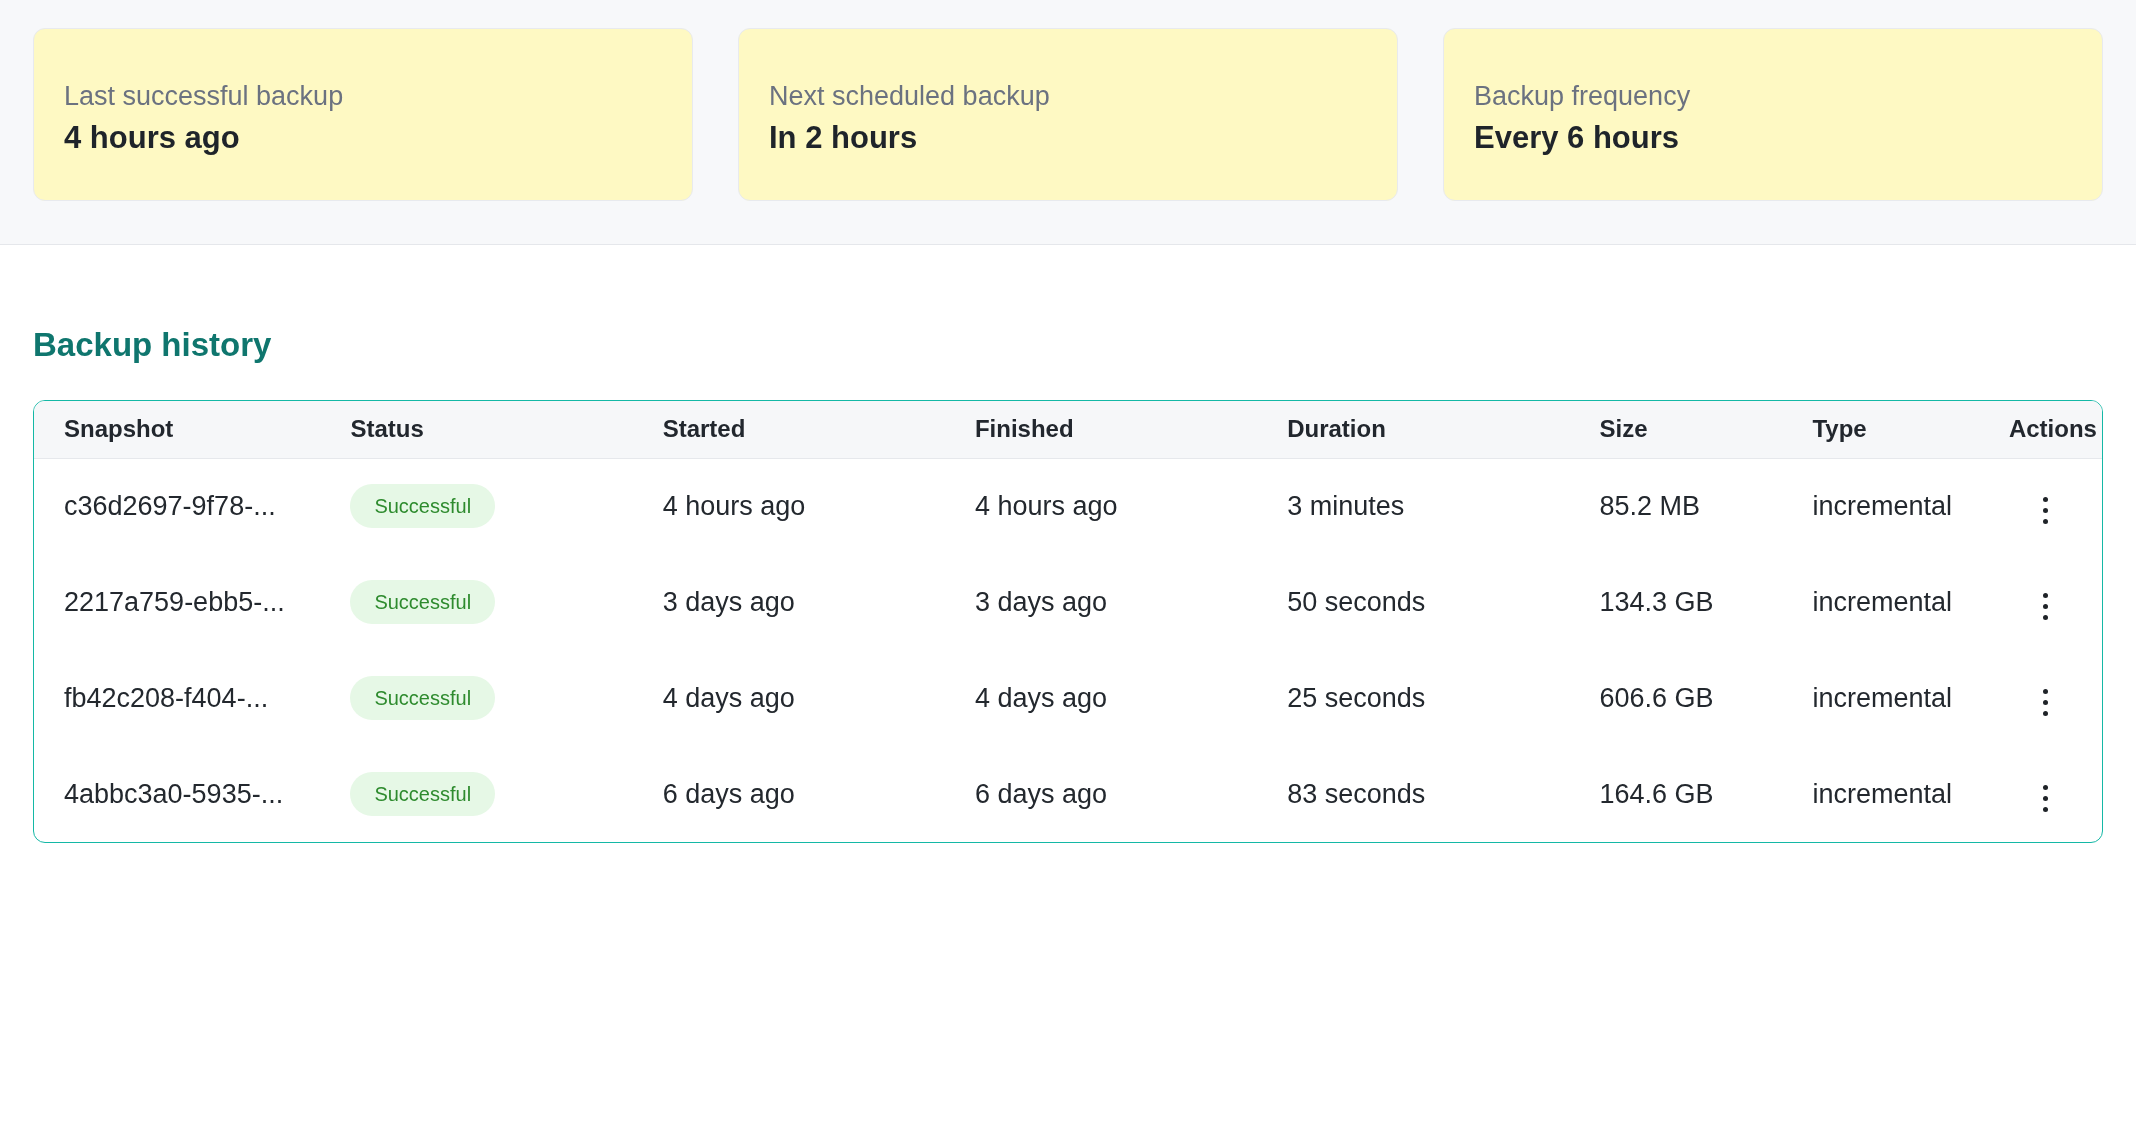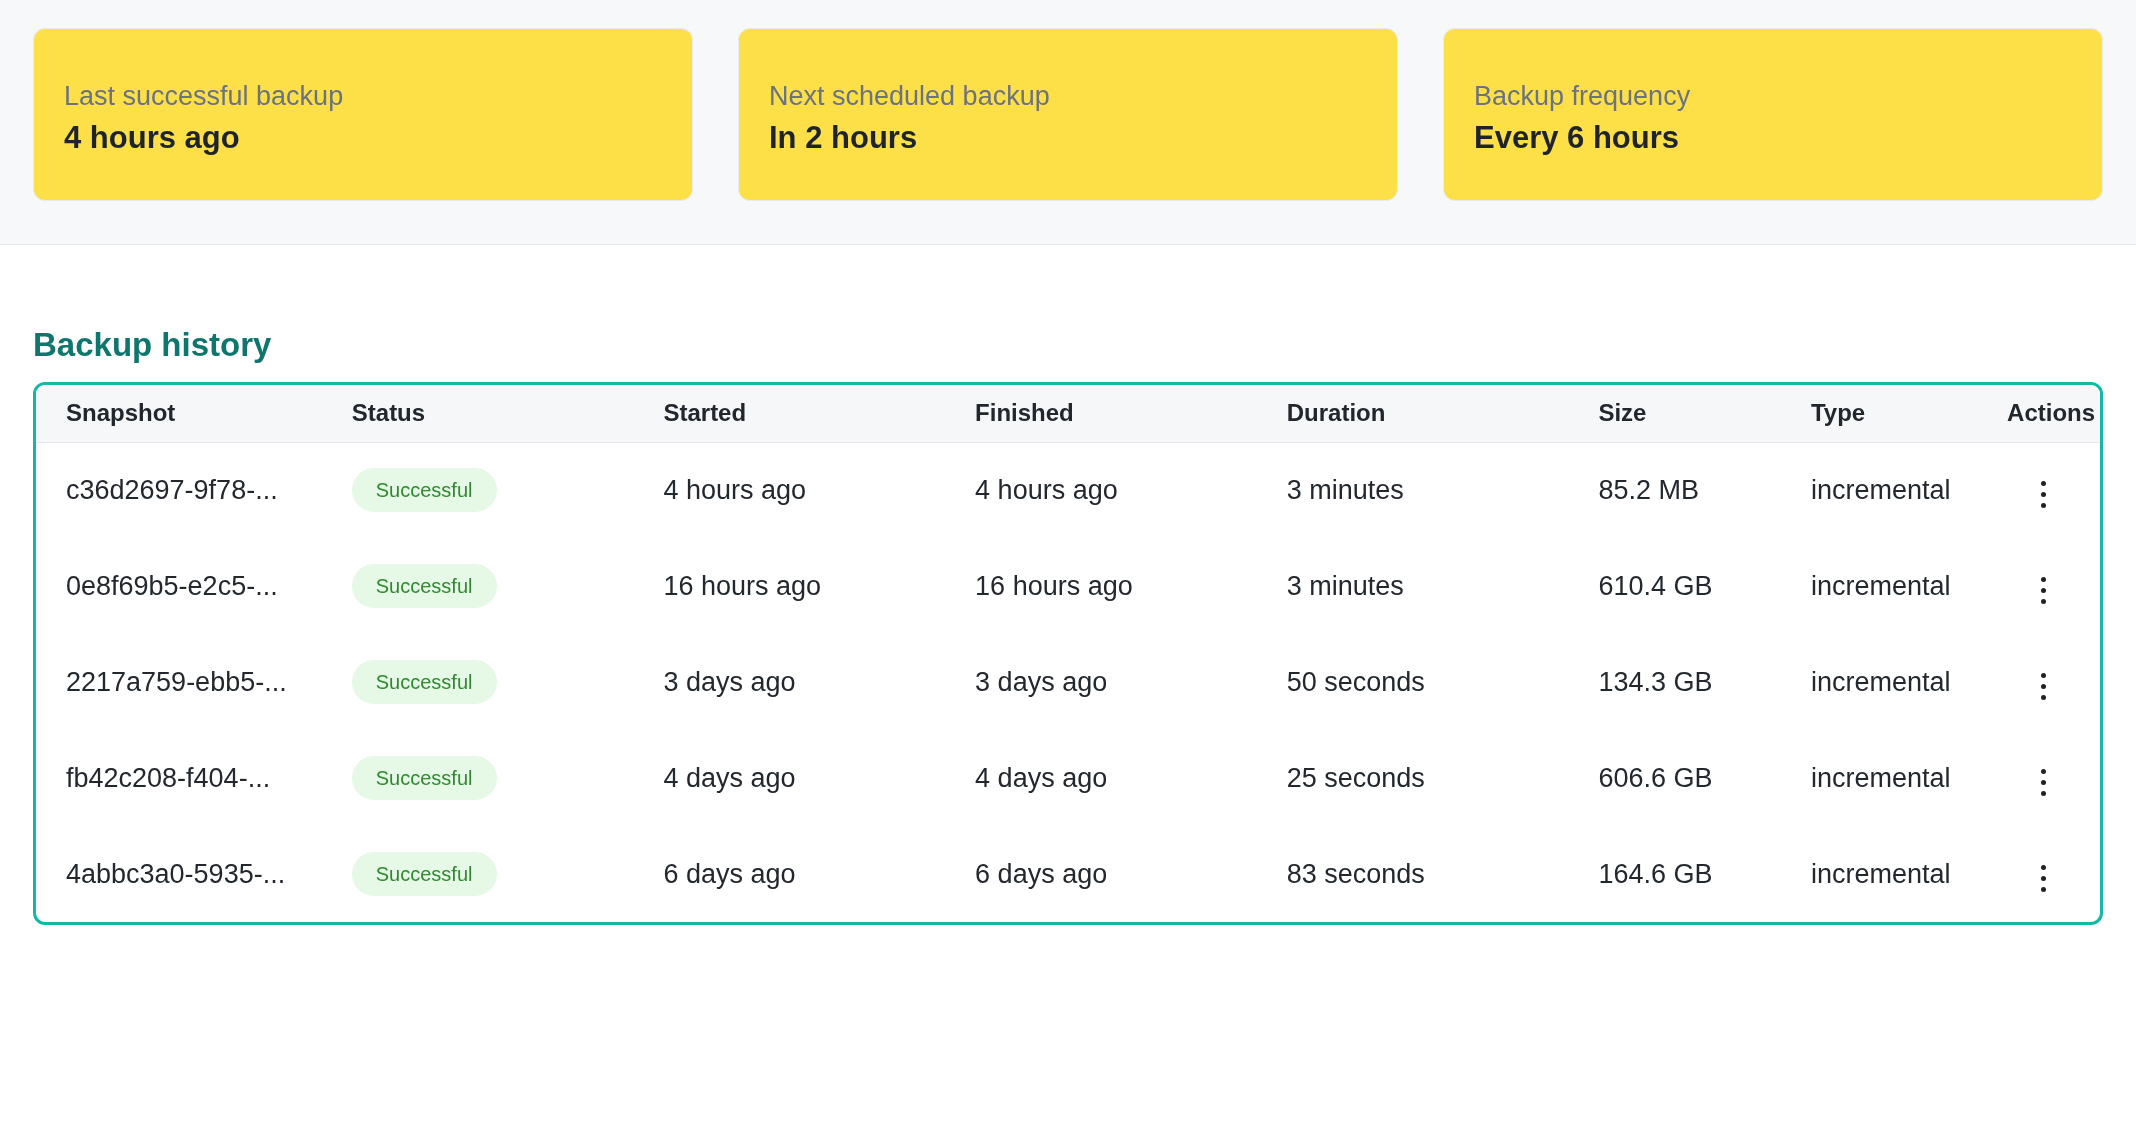--- a/index.html
+++ b/index.html
@@ -19,21 +19,21 @@
     border-bottom: 1px solid #e5e7eb;
     padding: 28px 33px 0 33px;
   }
   .summary-cards {
     display: flex;
     gap: 45px;
   }
   .card {
     flex: 1;
     height: 173px;
-    background: #fde047;
+    background: #fef9c3;
     border: 1px solid #e8eaee;
     border-radius: 12px;
     padding: 50px 30px 0 30px;
   }
   .card-label {
     font-size: 27px;
     line-height: 34px;
     color: #6b7280;
   }
   .card-value {
@@ -49,22 +49,22 @@
     padding: 0 33px;
   }
   .section-title {
     margin-top: 80px;
     font-size: 33px;
     line-height: 40px;
     font-weight: 700;
     color: #0f766e;
   }
   .table-card {
-    margin-top: 17px;
-    border: 3px solid #14b8a6;
+    margin-top: 35px;
+    border: 1px solid #14b8a6;
     border-radius: 12px;
     overflow: hidden;
     background: #ffffff;
   }
   table {
     width: 100%;
     border-collapse: collapse;
     table-layout: fixed;
   }
   thead tr {
@@ -183,38 +183,20 @@
     <td>incremental</td>
     <td>
       <button class="kebab" aria-label="Row actions">
         <span class="dot"></span>
         <span class="dot"></span>
         <span class="dot"></span>
       </button>
     </td>
   </tr>
           <tr>
-    <td class="c-snapshot">0e8f69b5-e2c5-...</td>
-    <td>
-      <span class="badge">Successful</span>
-    </td>
-    <td>16 hours ago</td>
-    <td>16 hours ago</td>
-    <td>3 minutes</td>
-    <td>610.4 GB</td>
-    <td>incremental</td>
-    <td>
-      <button class="kebab" aria-label="Row actions">
-        <span class="dot"></span>
-        <span class="dot"></span>
-        <span class="dot"></span>
-      </button>
-    </td>
-  </tr>
-          <tr>
     <td class="c-snapshot">2217a759-ebb5-...</td>
     <td>
       <span class="badge">Successful</span>
     </td>
     <td>3 days ago</td>
     <td>3 days ago</td>
     <td>50 seconds</td>
     <td>134.3 GB</td>
     <td>incremental</td>
     <td>

